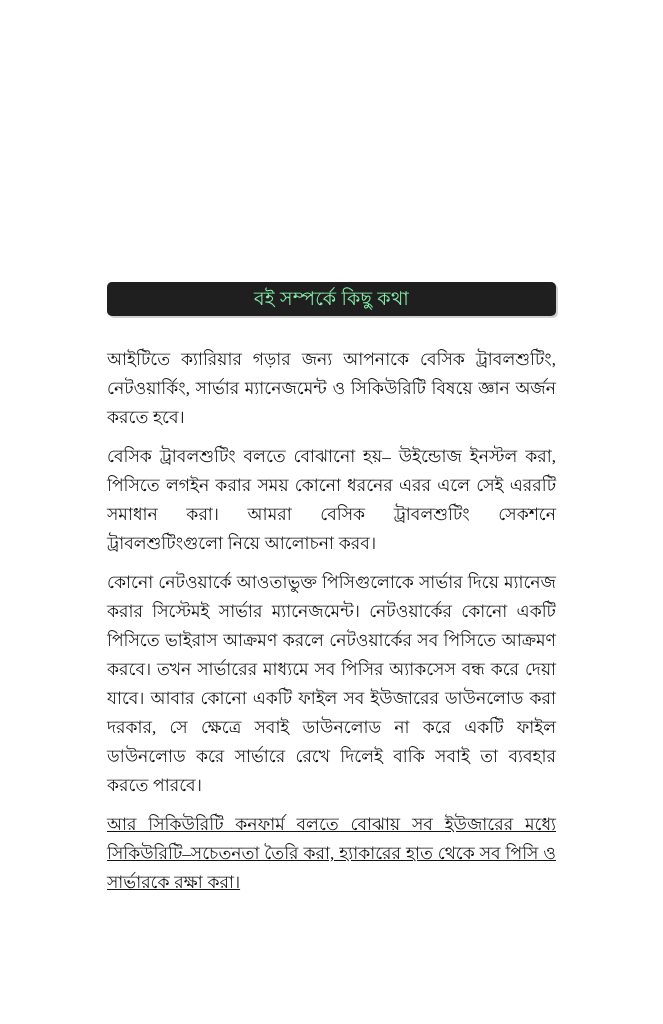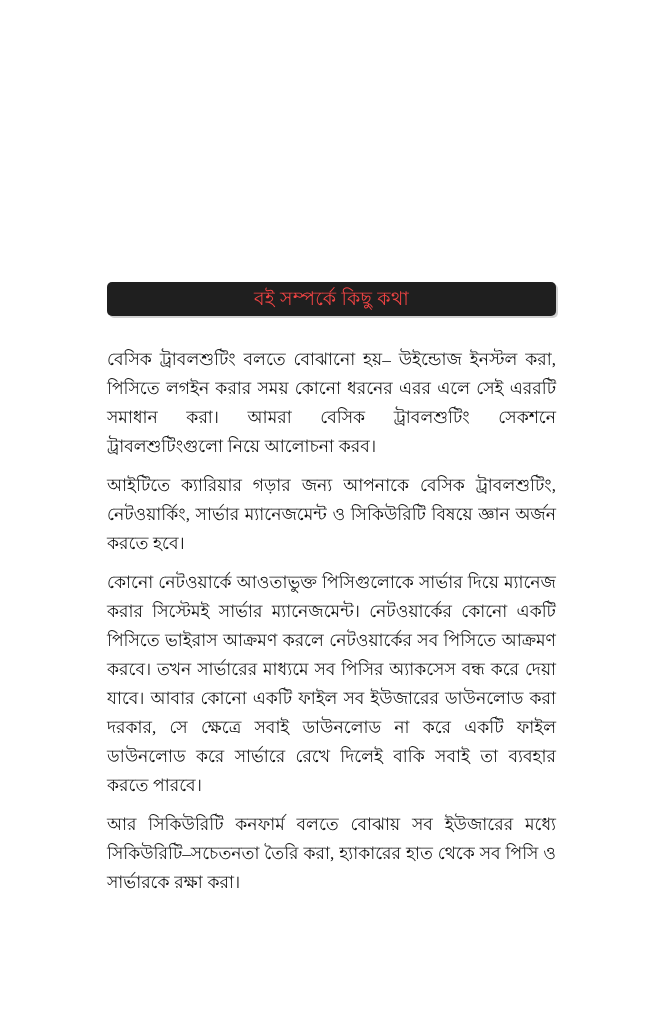--- a/index.html
+++ b/index.html
@@ -30,21 +30,21 @@
 
   .content {
     margin: 0 auto;
     width: 449px;       
     box-sizing: border-box;
   }
 
   
   .heading-bar {
     background: #1f1f1f;
-    color: #ef4444;
+    color: #86efac;
     border-radius: 5px;
     height: 34px;
     display: flex;
     align-items: center;
     justify-content: center;
     box-shadow: 2px 2px 0 rgba(0,0,0,0.18);
     margin-bottom: 29px;
     user-select: none;
   }
   .heading-bar .heading-text {
@@ -63,20 +63,21 @@
     font-size: 17.2px;
     line-height: 29px;
     color: #141414;
     text-align: justify;
     text-justify: inter-word;
     word-spacing: 0.5px;
     hyphens: none;
   }
   .body-text .para:last-child {
     margin-bottom: 0;
+    text-decoration: underline;
   }
 
   
   .body-text .para {
     text-align-last: left;
   }
 </style>
 </head>
 <body>
 
@@ -84,20 +85,20 @@
 
   <div class="top-spacer"></div>
 
   <div class="content">
 
     <div class="heading-bar">
       <span class="heading-text">বই সম্পর্কে কিছু কথা</span>
     </div>
 
     <div class="body-text">
+      <div class="para">আইটিতে ক্যারিয়ার গড়ার জন্য আপনাকে বেসিক ট্রাবলশুটিং, নেটওয়ার্কিং, সার্ভার ম্যানেজমেন্ট ও সিকিউরিটি বিষয়ে জ্ঞান অর্জন করতে হবে।</div>
       <div class="para">বেসিক ট্রাবলশুটিং বলতে বোঝানো হয়– উইন্ডোজ ইনস্টল করা, পিসিতে লগইন করার সময় কোনো ধরনের এরর এলে সেই এররটি সমাধান করা। আমরা বেসিক ট্রাবলশুটিং সেকশনে ট্রাবলশুটিংগুলো নিয়ে আলোচনা করব।</div>
-      <div class="para">আইটিতে ক্যারিয়ার গড়ার জন্য আপনাকে বেসিক ট্রাবলশুটিং, নেটওয়ার্কিং, সার্ভার ম্যানেজমেন্ট ও সিকিউরিটি বিষয়ে জ্ঞান অর্জন করতে হবে।</div>
       <div class="para">কোনো নেটওয়ার্কে আওতাভুক্ত পিসিগুলোকে সার্ভার দিয়ে ম্যানেজ করার সিস্টেমই সার্ভার ম্যানেজমেন্ট। নেটওয়ার্কের কোনো একটি পিসিতে ভাইরাস আক্রমণ করলে নেটওয়ার্কের সব পিসিতে আক্রমণ করবে। তখন সার্ভারের মাধ্যমে সব পিসির অ্যাকসেস বন্ধ করে দেয়া যাবে। আবার কোনো একটি ফাইল সব ইউজারের ডাউনলোড করা দরকার, সে ক্ষেত্রে সবাই ডাউনলোড না করে একটি ফাইল ডাউনলোড করে সার্ভারে রেখে দিলেই বাকি সবাই তা ব্যবহার করতে পারবে।</div>
       <div class="para">আর সিকিউরিটি কনফার্ম বলতে বোঝায় সব ইউজারের মধ্যে সিকিউরিটি–সচেতনতা তৈরি করা, হ্যাকারের হাত থেকে সব পিসি ও সার্ভারকে রক্ষা করা।</div>
     </div>
 
   </div>
 </div>
 
 </body></html>

